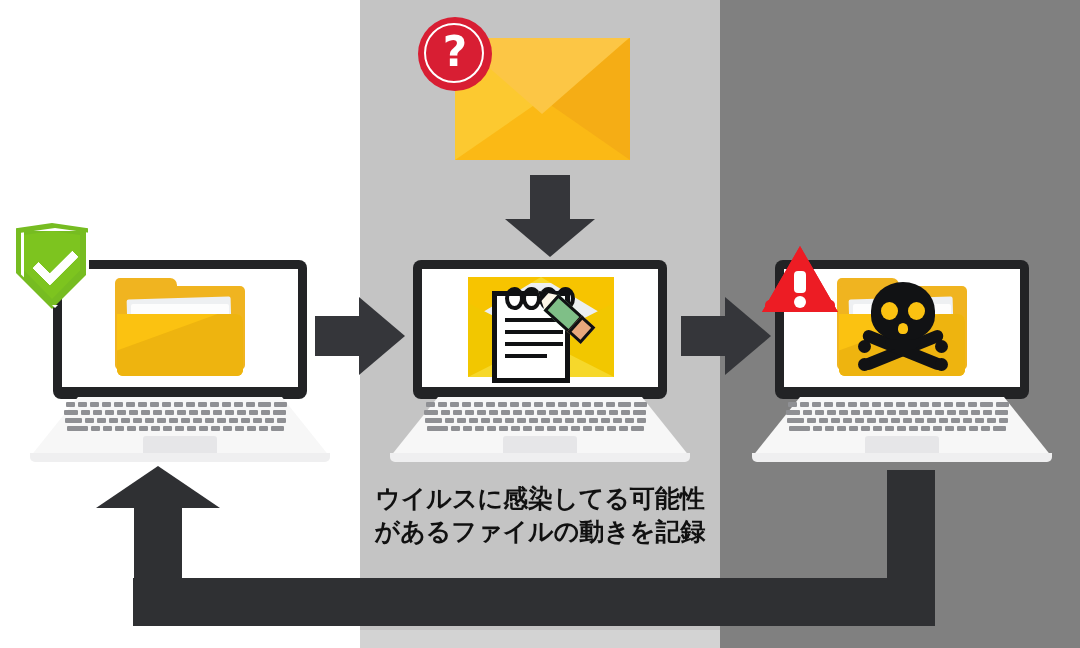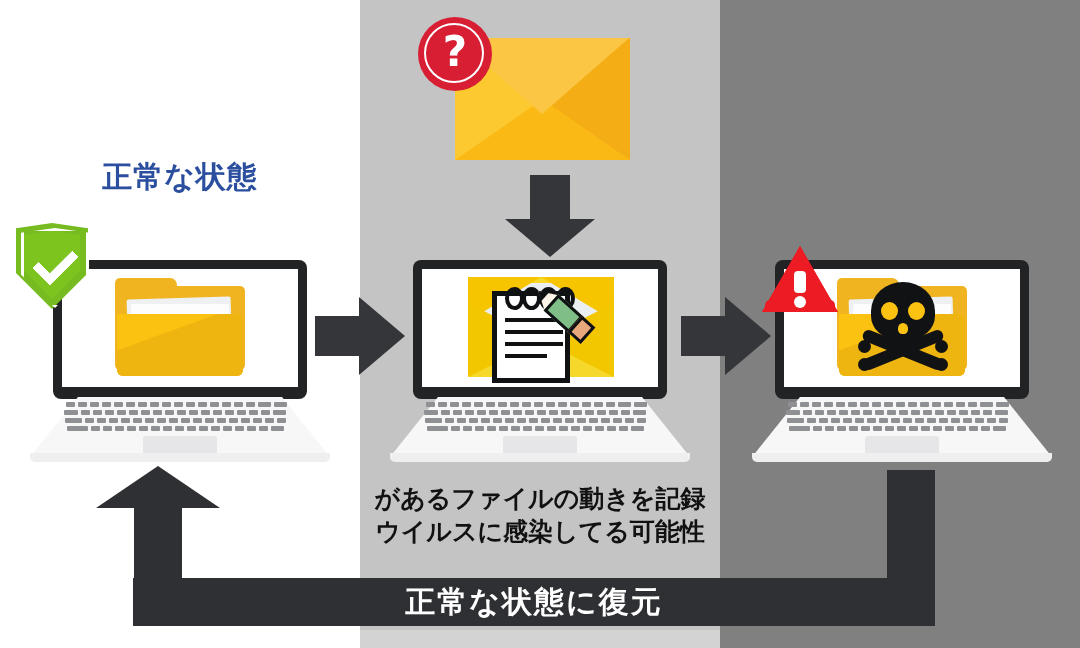--- a/index.html
+++ b/index.html
@@ -219,21 +219,20 @@
 </head>
 <body>
 
 <div id="stage">
 
   <div class="panel" id="panel-left"></div>
   <div class="panel" id="panel-mid"></div>
   <div class="panel" id="panel-right"></div>
   <div id="panel-mid-foot"></div>
 
-  <div class="title" id="title-left">正常な状態</div>
 
   <div class="laptop" style="left:30px;top:260px;">
     <div class="lid">
       <div class="screen">
         <div class="folder" style="left:53px;top:9px;">
           <div class="tab"></div>
           <div class="back"></div>
           <div class="paper1"></div>
           <div class="paper2"></div>
           <div class="front"></div>
@@ -468,22 +467,22 @@
           <div class="key" style="width: 9px;"></div>
           <div class="key" style="width: 9px;"></div>
           <div class="key" style="width: 13px;"></div>
         </div>
       </div>
     <div class="trackpad"></div>
     <div class="base-lip"></div>
   </div>
 
   <div id="mid-caption">
+    <div>ウイルスに感染してる可能性</div>
     <div>があるファイルの動きを記録</div>
-    <div>ウイルスに感染してる可能性</div>
   </div>
 
 
   <div class="laptop" style="left:752px;top:260px;">
     <div class="lid">
       <div class="screen">
         <div class="folder" style="left:53px;top:9px;">
           <div class="tab"></div>
           <div class="back"></div>
           <div class="paper1"></div>
@@ -595,15 +594,14 @@
     <div class="tri"></div>
     <div class="r1"></div>
     <div class="bang"></div>
     <div class="dot"></div>
   </div>
 
   <div id="restore-stem-right"></div>
   <div id="restore-bar"></div>
   <div id="restore-stem-left"></div>
   <div id="restore-head-left"></div>
-  <div id="restore-label">正常な状態に復元</div>
 
 </div>
 
 </body></html>

